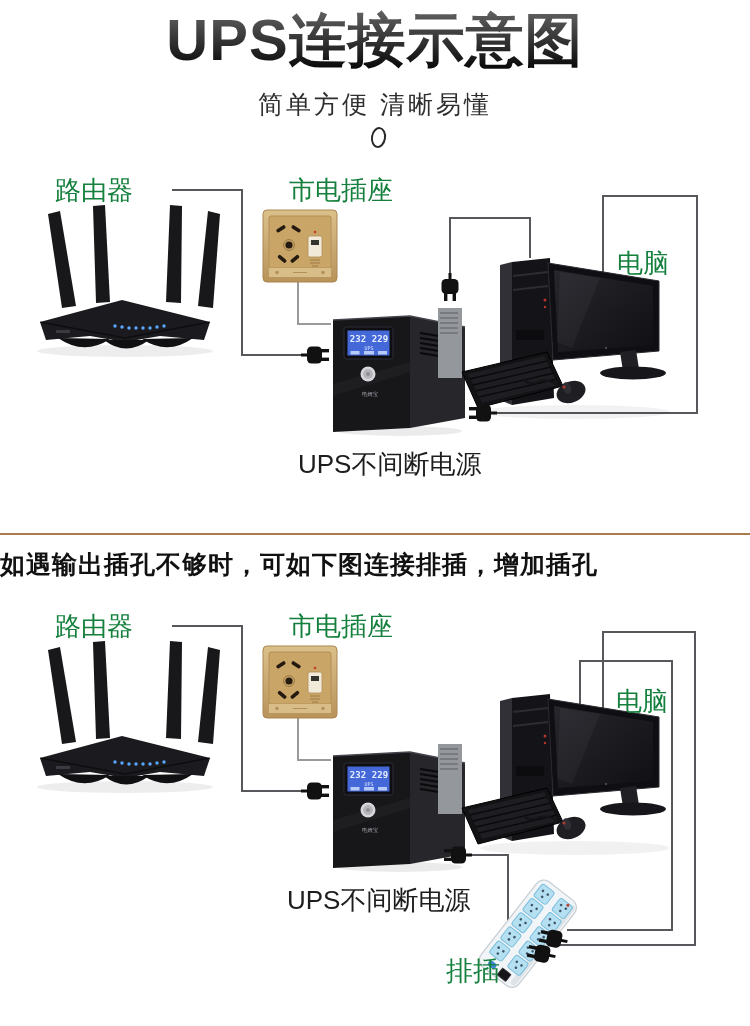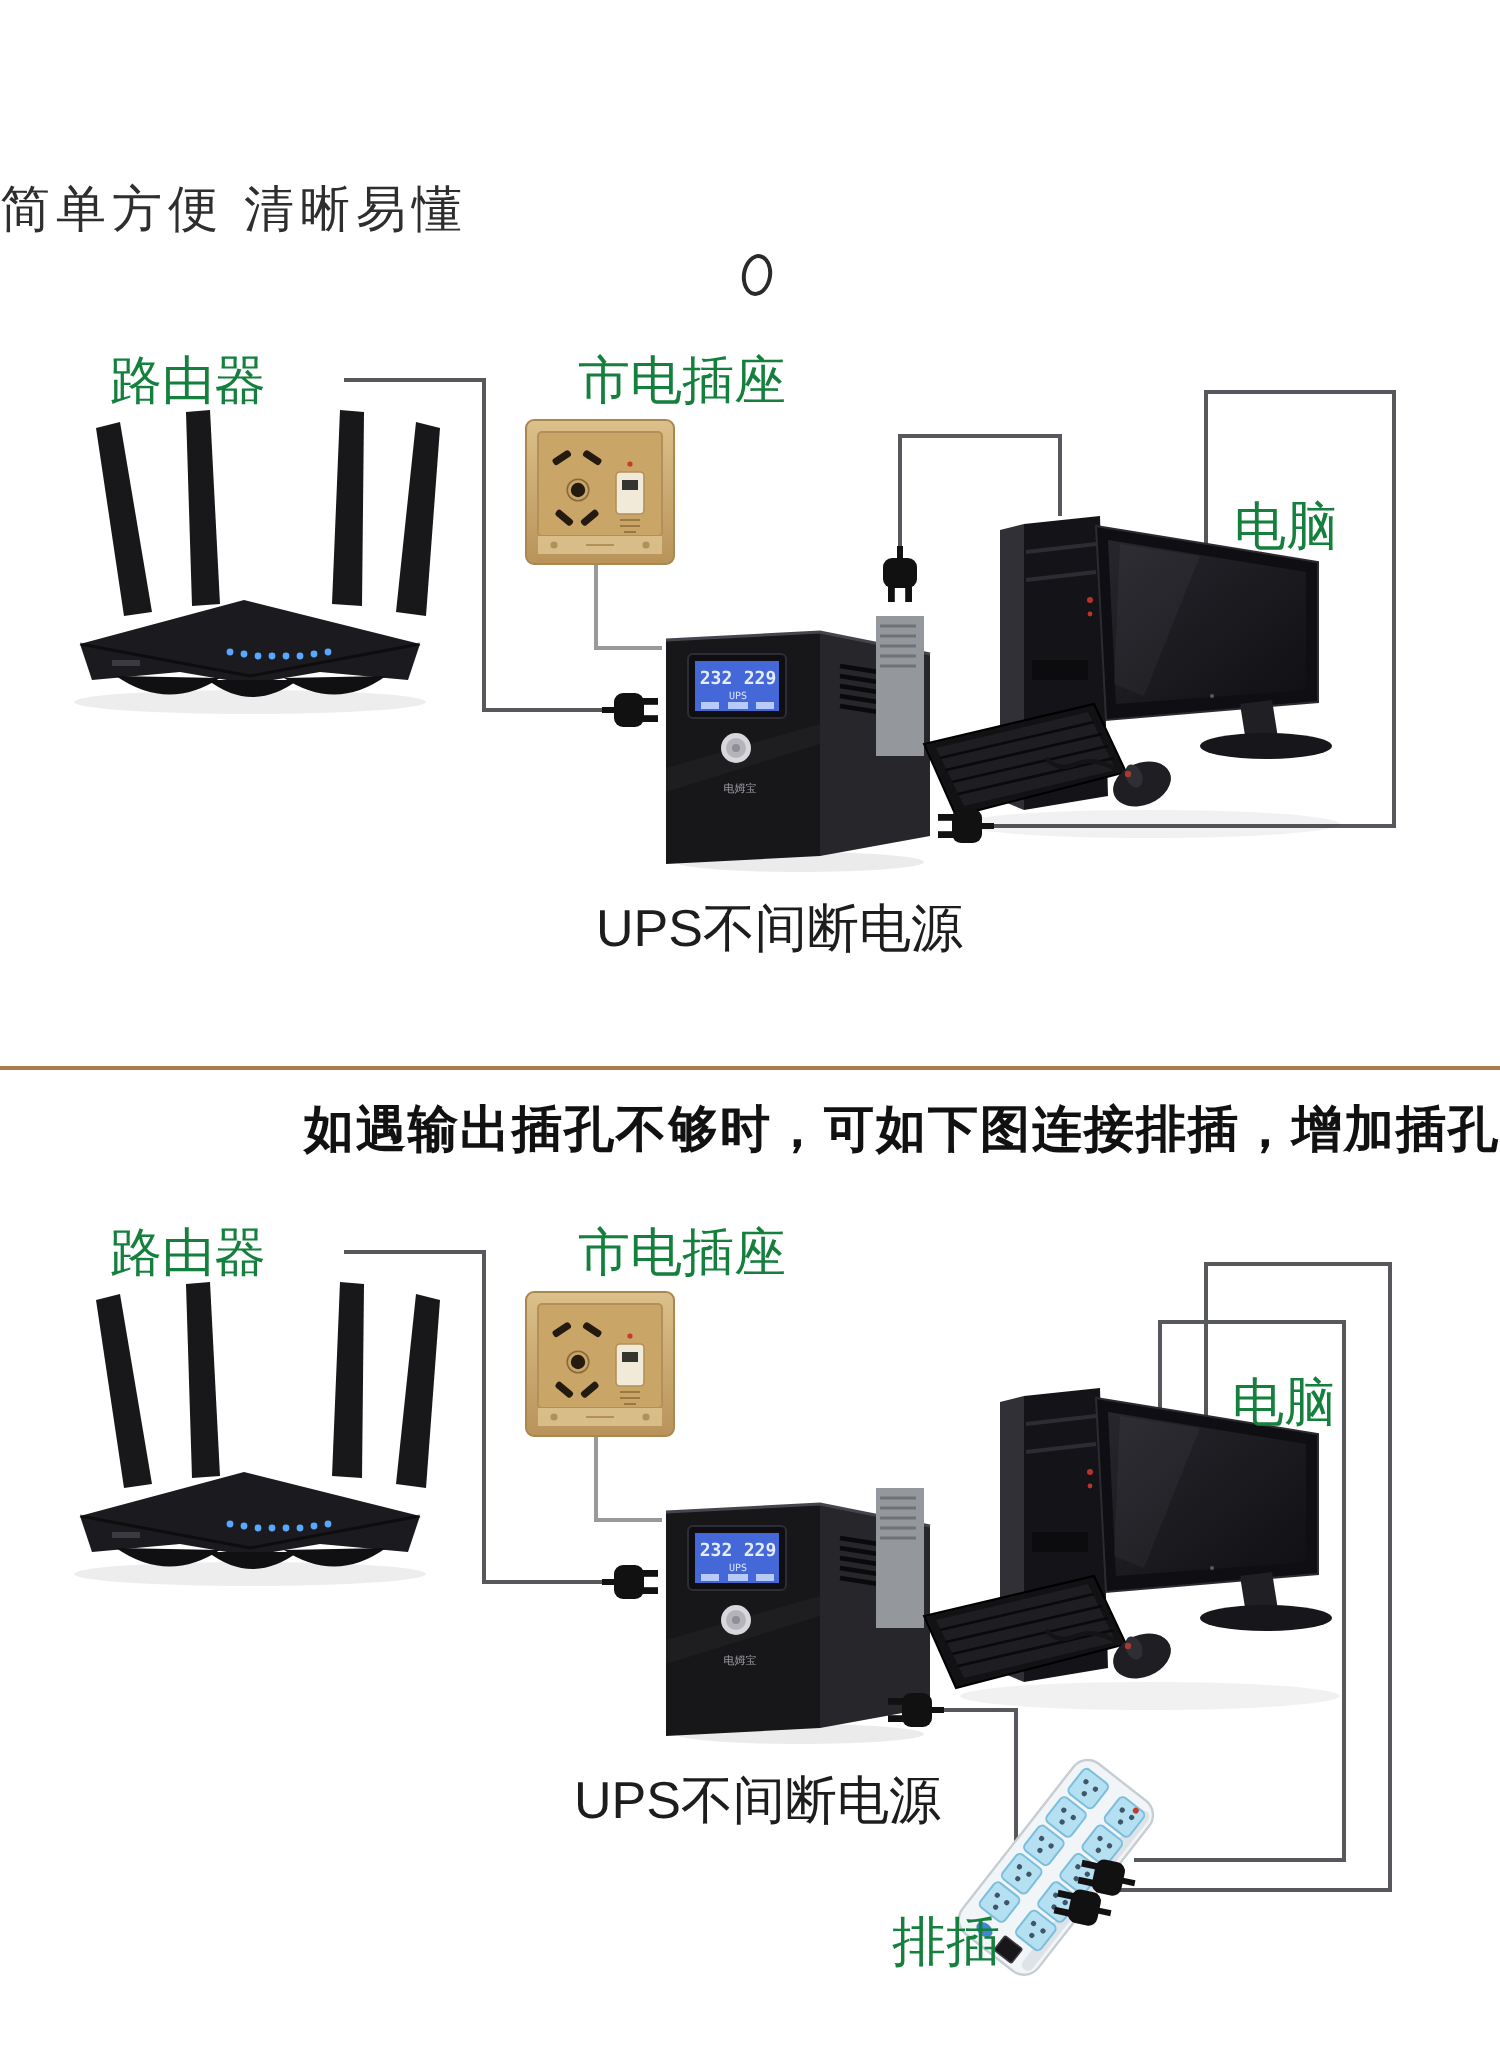--- a/index.html
+++ b/index.html
@@ -11,27 +11,27 @@
   .page{position:relative;width:750px;height:1026px;background:#fff;overflow:hidden;
         font-family:"Liberation Sans","DejaVu Sans",sans-serif;}
   .gfx{position:absolute;left:0;top:0}
   .title{position:absolute;left:0;top:2px;width:750px;text-align:center;
          font-size:58px;font-weight:700;letter-spacing:1px;color:#1b1b1b;
          font-family:"Liberation Sans","DejaVu Sans",sans-serif;}
   @supports ((-webkit-background-clip:text)){
     .title{background:linear-gradient(180deg,#6e6e6e 0%,#0a0a0a 85%);
            -webkit-background-clip:text;background-clip:text;color:transparent}
   }
-  .subtitle{position:absolute;left:0;top:88px;width:750px;text-align:left;
+  .subtitle{position:absolute;left:0;top:88px;width:750px;text-align:center;
             font-size:25px;letter-spacing:3px;color:#2e2e2e}
   .oval{position:absolute;left:371px;top:127px;width:15px;height:21px;
         border:2.5px solid #2a2a2a;border-radius:50%;transform:rotate(9deg)}
   .lbl{position:absolute;font-size:26px;color:#15803d;white-space:nowrap}
   .divider{position:absolute;left:0;top:533px;width:750px;height:2px;background:var(--divider)}
-  .note{position:absolute;left:0;top:548px;width:750px;text-align:right;
+  .note{position:absolute;left:0;top:548px;width:750px;text-align:left;
         font-size:25px;font-weight:700;color:#111;letter-spacing:1px}
   .wire{fill:none;stroke:var(--wire);stroke-width:2;shape-rendering:crispEdges}
   .wire-light{fill:none;stroke:var(--wire-light);stroke-width:1.8;shape-rendering:crispEdges}
   .lcd-screen{fill:var(--lcd-blue)}
   .strip-socket{fill:var(--strip-socket)}
   .led{fill:var(--led-blue)}
   text{font-family:"DejaVu Sans Mono","Liberation Mono",monospace}
 </style>
 </head>
 <body>
@@ -219,20 +219,21 @@
         <rect x="1" y="34.5" width="11" height="9" rx="1" fill="#17171a" stroke="#3c3c40" stroke-width="0.8"></rect>
       </g>
 
       <use href="#plug" xlink:href="#plug" transform="translate(328,791)"></use>
       <use href="#plug" xlink:href="#plug" transform="translate(445,855) rotate(180)"></use>
       <use href="#plug" xlink:href="#plug" transform="translate(541,936) rotate(192)"></use>
       <use href="#plug" xlink:href="#plug" transform="translate(529,951) rotate(192)"></use>
     </g>
   </svg>
 
+  <h1 class="title">UPS连接示意图</h1>
   <div class="subtitle">简单方便 清晰易懂</div>
   <div class="oval"></div>
 
   <div class="lbl" style="left:55px;top:173px">路由器</div>
   <div class="lbl" style="left:289px;top:173px">市电插座</div>
   <div class="lbl" style="left:617px;top:246px">电脑</div>
   <div class="lbl" style="left:298px;top:447px;color:#1d1d1d">UPS不间断电源</div>
 
   <div class="divider"></div>
   <div class="note">如遇输出插孔不够时，可如下图连接排插，增加插孔</div>

